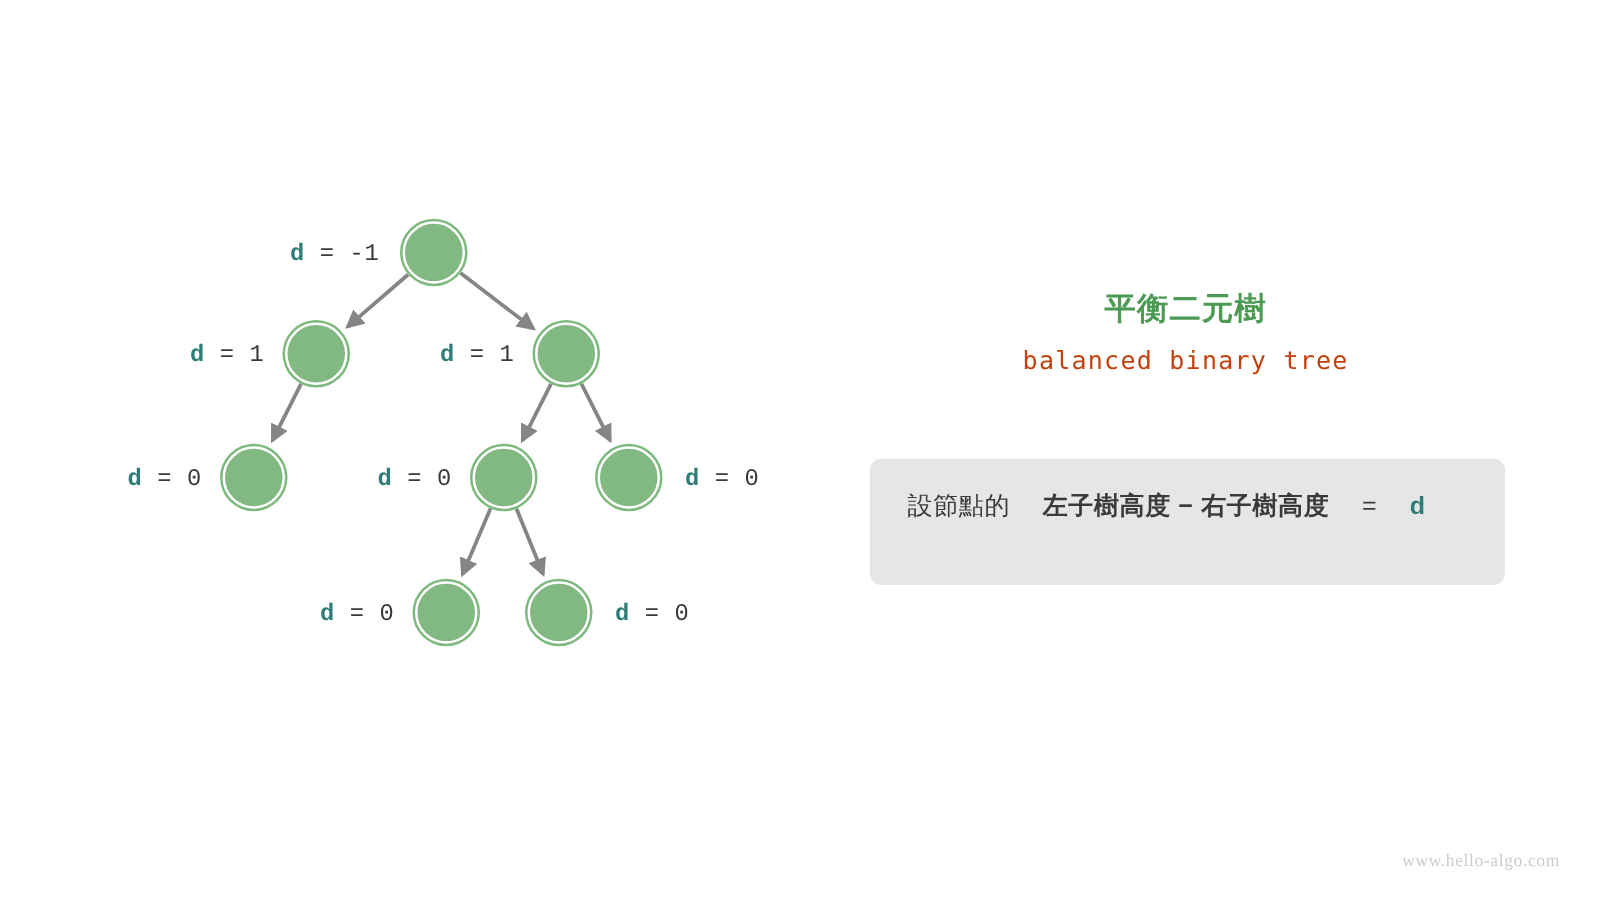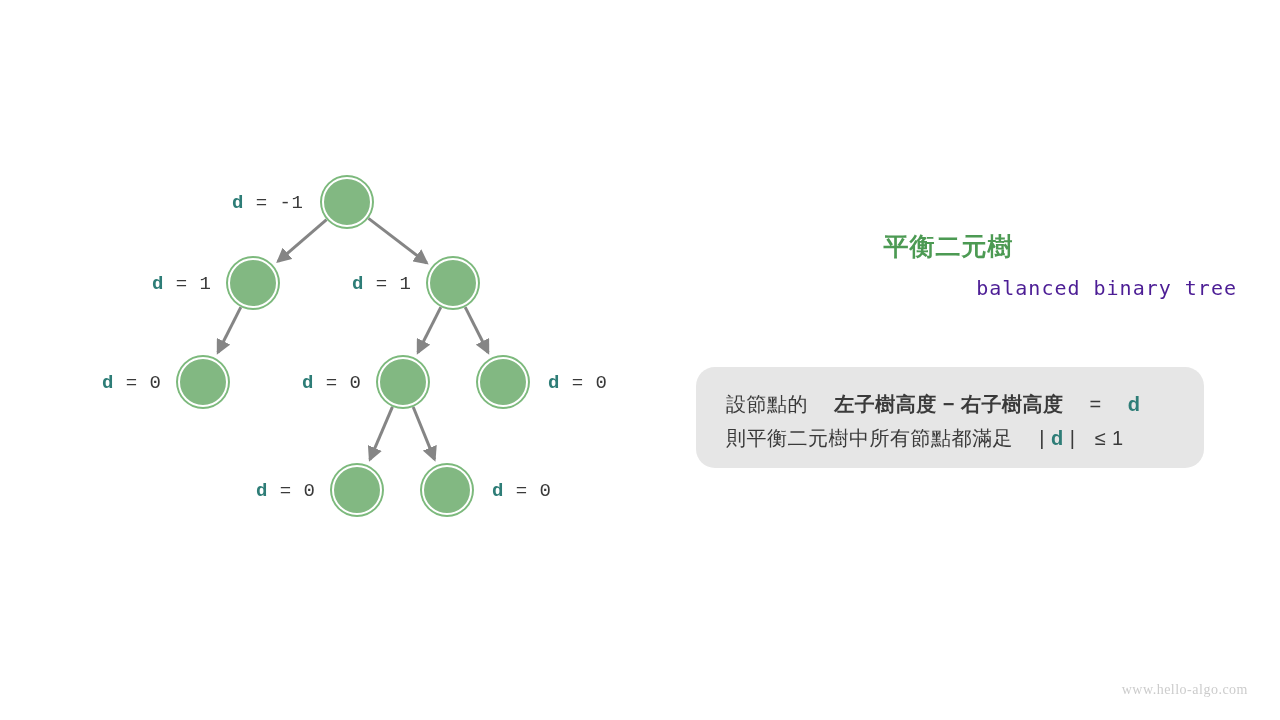--- a/index.html
+++ b/index.html
@@ -82,35 +82,35 @@
     font-weight: bold;
     color: #4c9a53;
     letter-spacing: 1px;
   }
 
   #panel-subtitle {
     position: absolute;
     left: 0;
     top: 276px;
     width: 577px;
-    text-align: right;
+    text-align: center;
     font-family: "DejaVu Sans Mono", monospace;
     font-size: 20px;
-    color: #4c1d95;
+    color: #c2410c;
     letter-spacing: 1px;
   }
 
   #definition-box {
     position: absolute;
     left: 36px;
     top: 367px;
     width: 508px;
     height: 101px;
     background: #e6e6e6;
-    border-radius: 19px;
+    border-radius: 9px;
     box-sizing: border-box;
   }
 
   .def-line {
     position: absolute;
     left: 30px;
     font-size: 20px;
     color: #3a3a3a;
     white-space: nowrap;
     letter-spacing: 0.5px;
@@ -190,28 +190,19 @@
       <div class="def-line" id="def-line-1">
         <span>設節點的</span>
         <span class="sp"></span><span class="sp"></span>
         <span class="b">左子樹高度 − 右子樹高度</span>
         <span class="sp"></span><span class="sp"></span>
         <span>=</span>
         <span class="sp"></span><span class="sp"></span>
         <span class="var">d</span>
       </div>
 
-      <div class="def-line" id="def-line-2">
-        <span>則平衡二元樹中所有節點都滿足</span>
-        <span class="sp"></span><span class="sp"></span>
-        <span>|</span>
-        <span class="var">d</span>
-        <span>|</span>
-        <span class="sp"></span>
-        <span>≤ 1</span>
-      </div>
 
     </div>
   </div>
 
   <div id="watermark">www.hello-algo.com</div>
 
 </div>
 
 </body></html>

